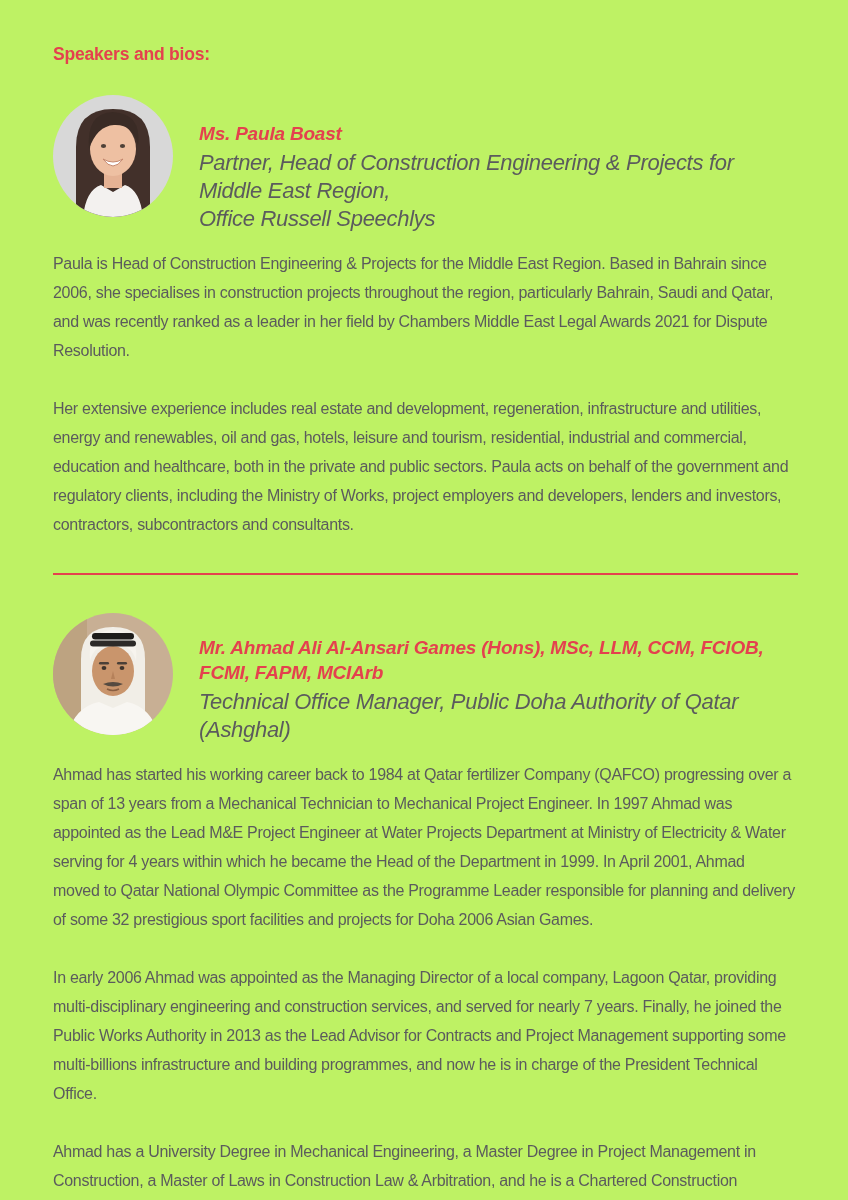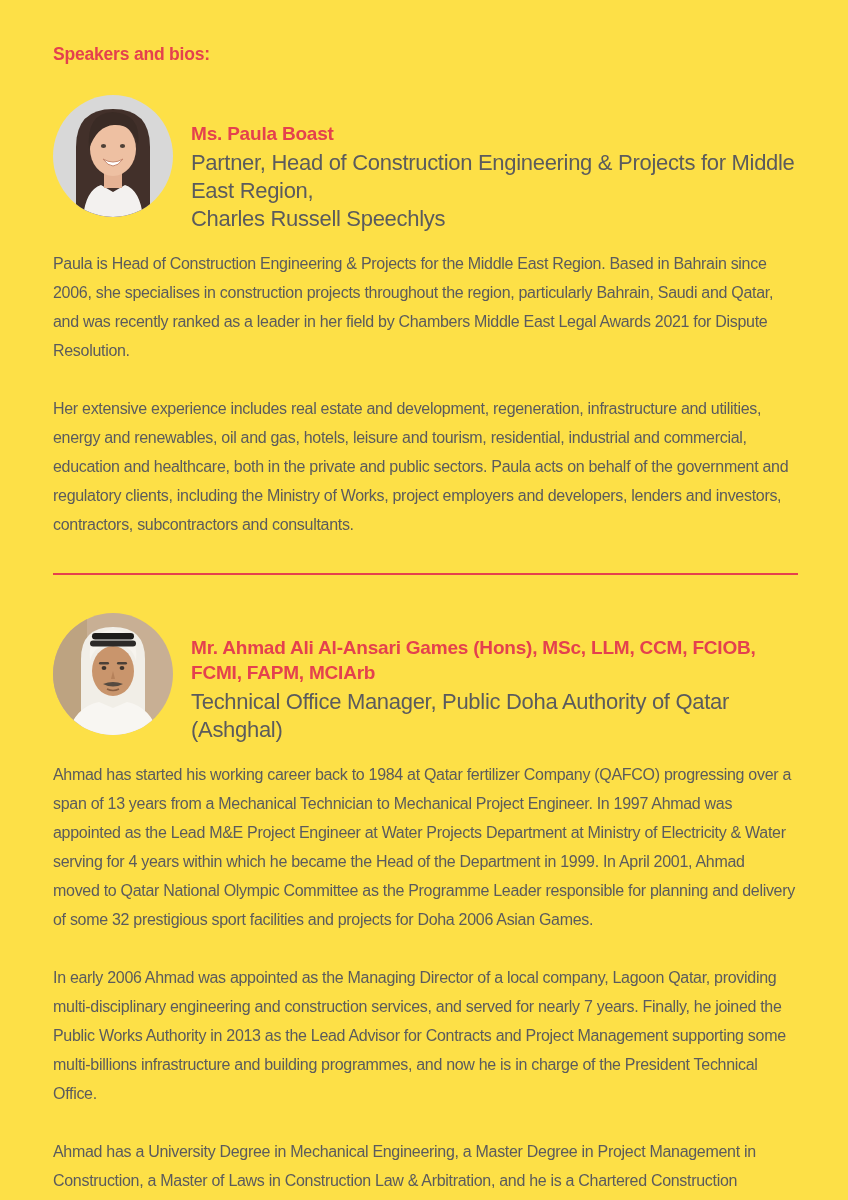--- a/index.html
+++ b/index.html
@@ -4,38 +4,39 @@
 <style>
   html, body {
     margin: 0;
     padding: 0;
     background: #ffffff;
   }
   .page {
     position: relative;
     width: 848px;
     height: 1200px;
-    background: #fde047;
+    background: #bef264;
     box-sizing: border-box;
     padding: 44px 53px 1px 53px;
     font-family: "Liberation Sans", sans-serif;
     color: #5b5b5d;
     overflow: hidden;
   }
   .page-title {
     font-size: 17.5px;
     font-weight: bold;
     color: #e4414e;
     letter-spacing: -0.2px;
     margin: 0 0 30px 0;
   }
   .speaker-header {
     display: flex;
-    gap: 18px;
+    gap: 26px;
     margin-bottom: 16px;
+    font-style: italic;
   }
   .photo {
     flex: 0 0 120px;
     width: 120px;
     height: 122px;
   }
   .photo svg {
     display: block;
     width: 120px;
     height: 122px;
@@ -109,21 +110,21 @@
             <ellipse cx="50.5" cy="51" rx="2.6" ry="2.1" fill="#4e4138"></ellipse>
             <ellipse cx="69.5" cy="51" rx="2.6" ry="2.1" fill="#4e4138"></ellipse>
 
             <path d="M50 64 Q60 70 70 64 Q60 78 50 64 Z" fill="#ffffff" stroke="#c4876d" stroke-width="1"></path>
           </g>
         </svg>
       </div>
       <div class="speaker-id">
         <h2 class="speaker-name">Ms. Paula Boast</h2>
         <p class="speaker-title-line">Partner, Head of Construction Engineering &amp; Projects for Middle East Region,</p>
-        <p class="speaker-title-line">Charles Russell Speechlys</p>
+        <p class="speaker-title-line">Office Russell Speechlys</p>
       </div>
     </div>
     <p class="bio">Paula is Head of Construction Engineering &amp; Projects for the Middle East Region. Based in Bahrain since 2006, she specialises in construction projects throughout the region, particularly Bahrain, Saudi and Qatar, and was recently ranked as a leader in her field by Chambers Middle East Legal Awards 2021 for Dispute Resolution.</p>
     <p class="bio">Her extensive experience includes real estate and development, regeneration, infrastructure and utilities, energy and renewables, oil and gas, hotels, leisure and tourism, residential, industrial and commercial, education and healthcare, both in the private and public sectors. Paula acts on behalf of the government and regulatory clients, including the Ministry of Works, project employers and developers, lenders and investors, contractors, subcontractors and consultants.</p>
   </section>
 
   <hr class="section-divider">
 
   <section class="speaker">
     <div class="speaker-header">

